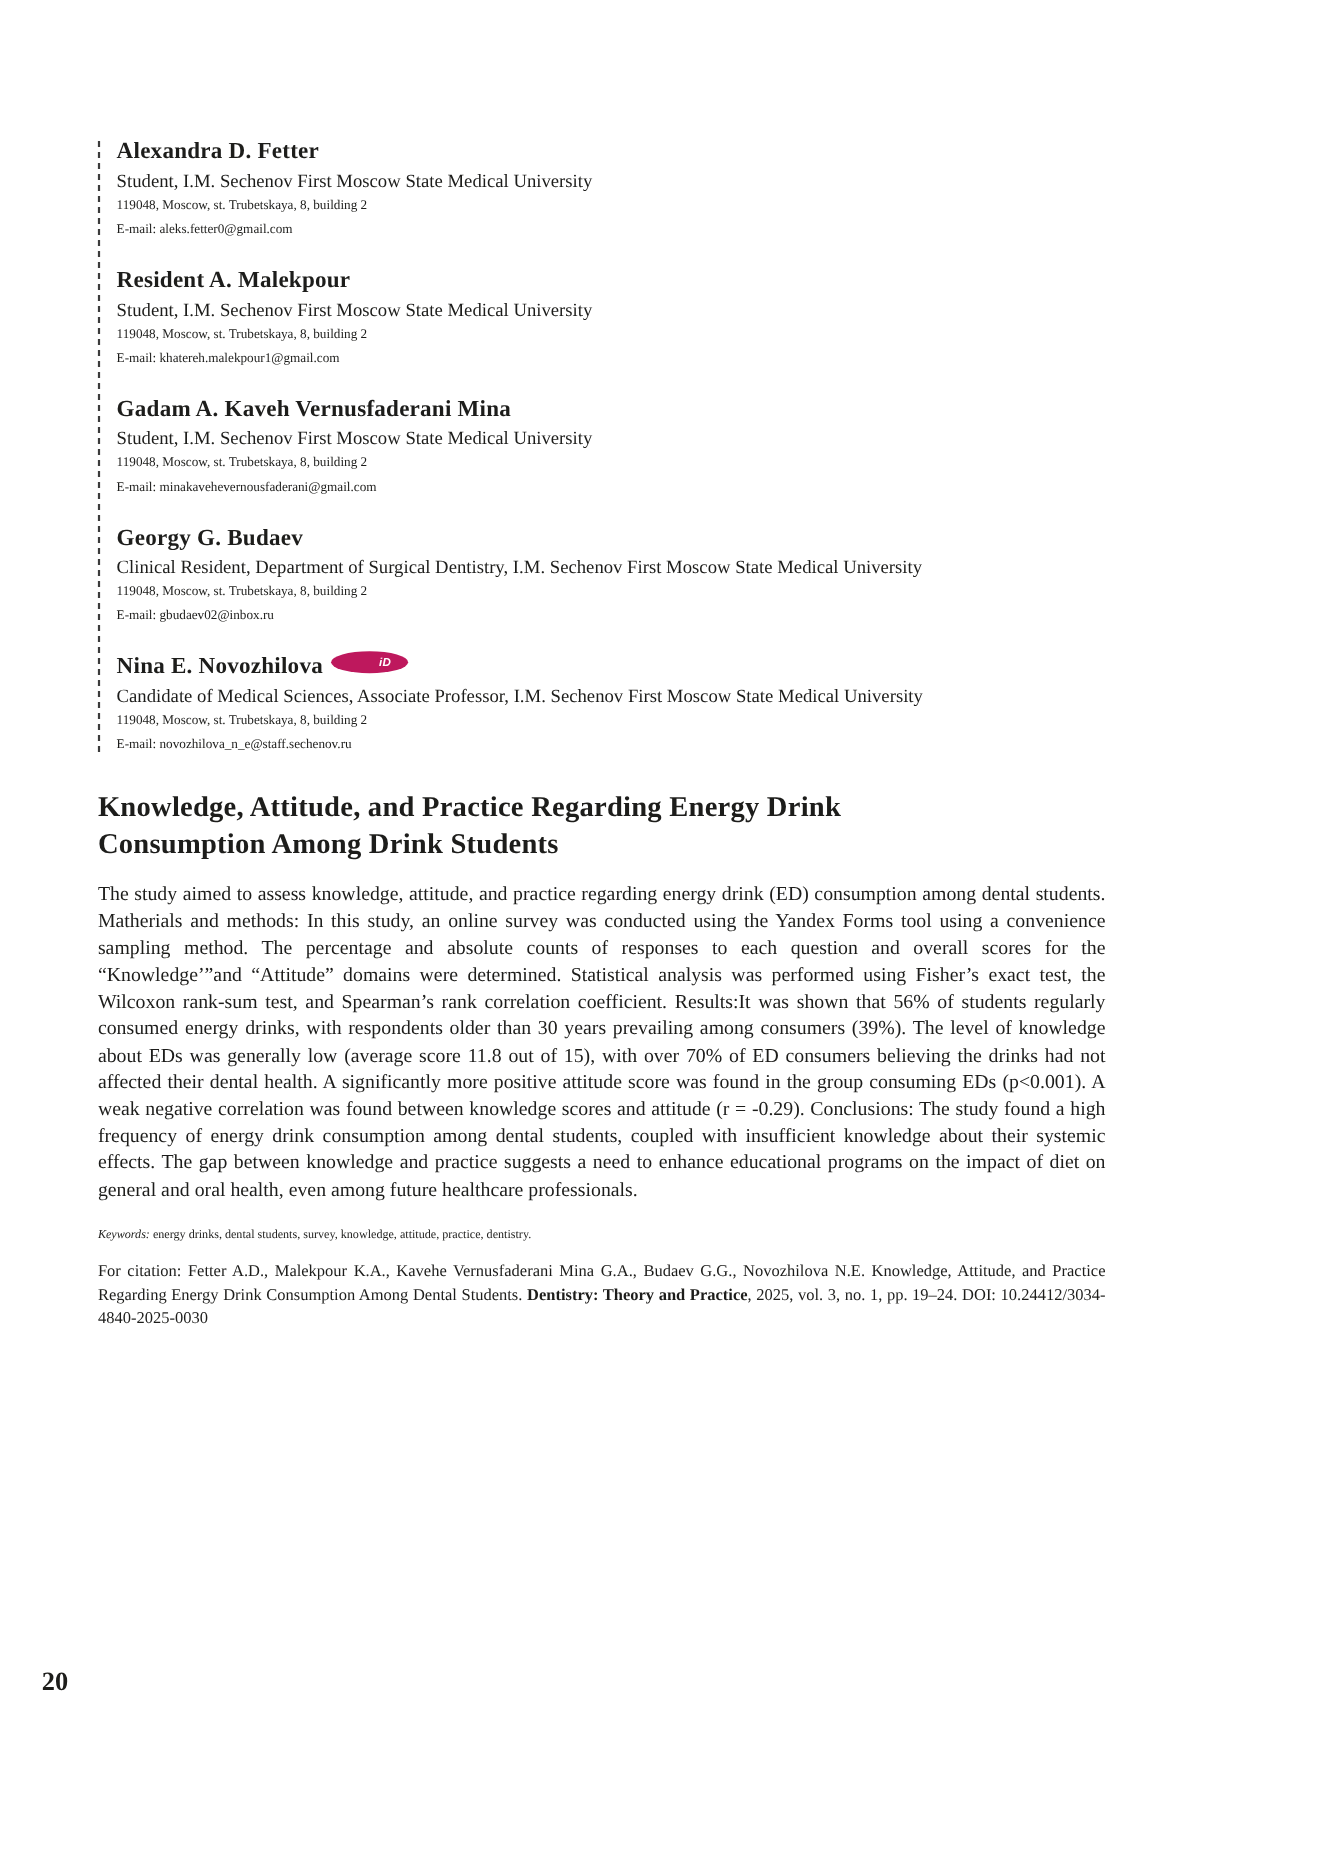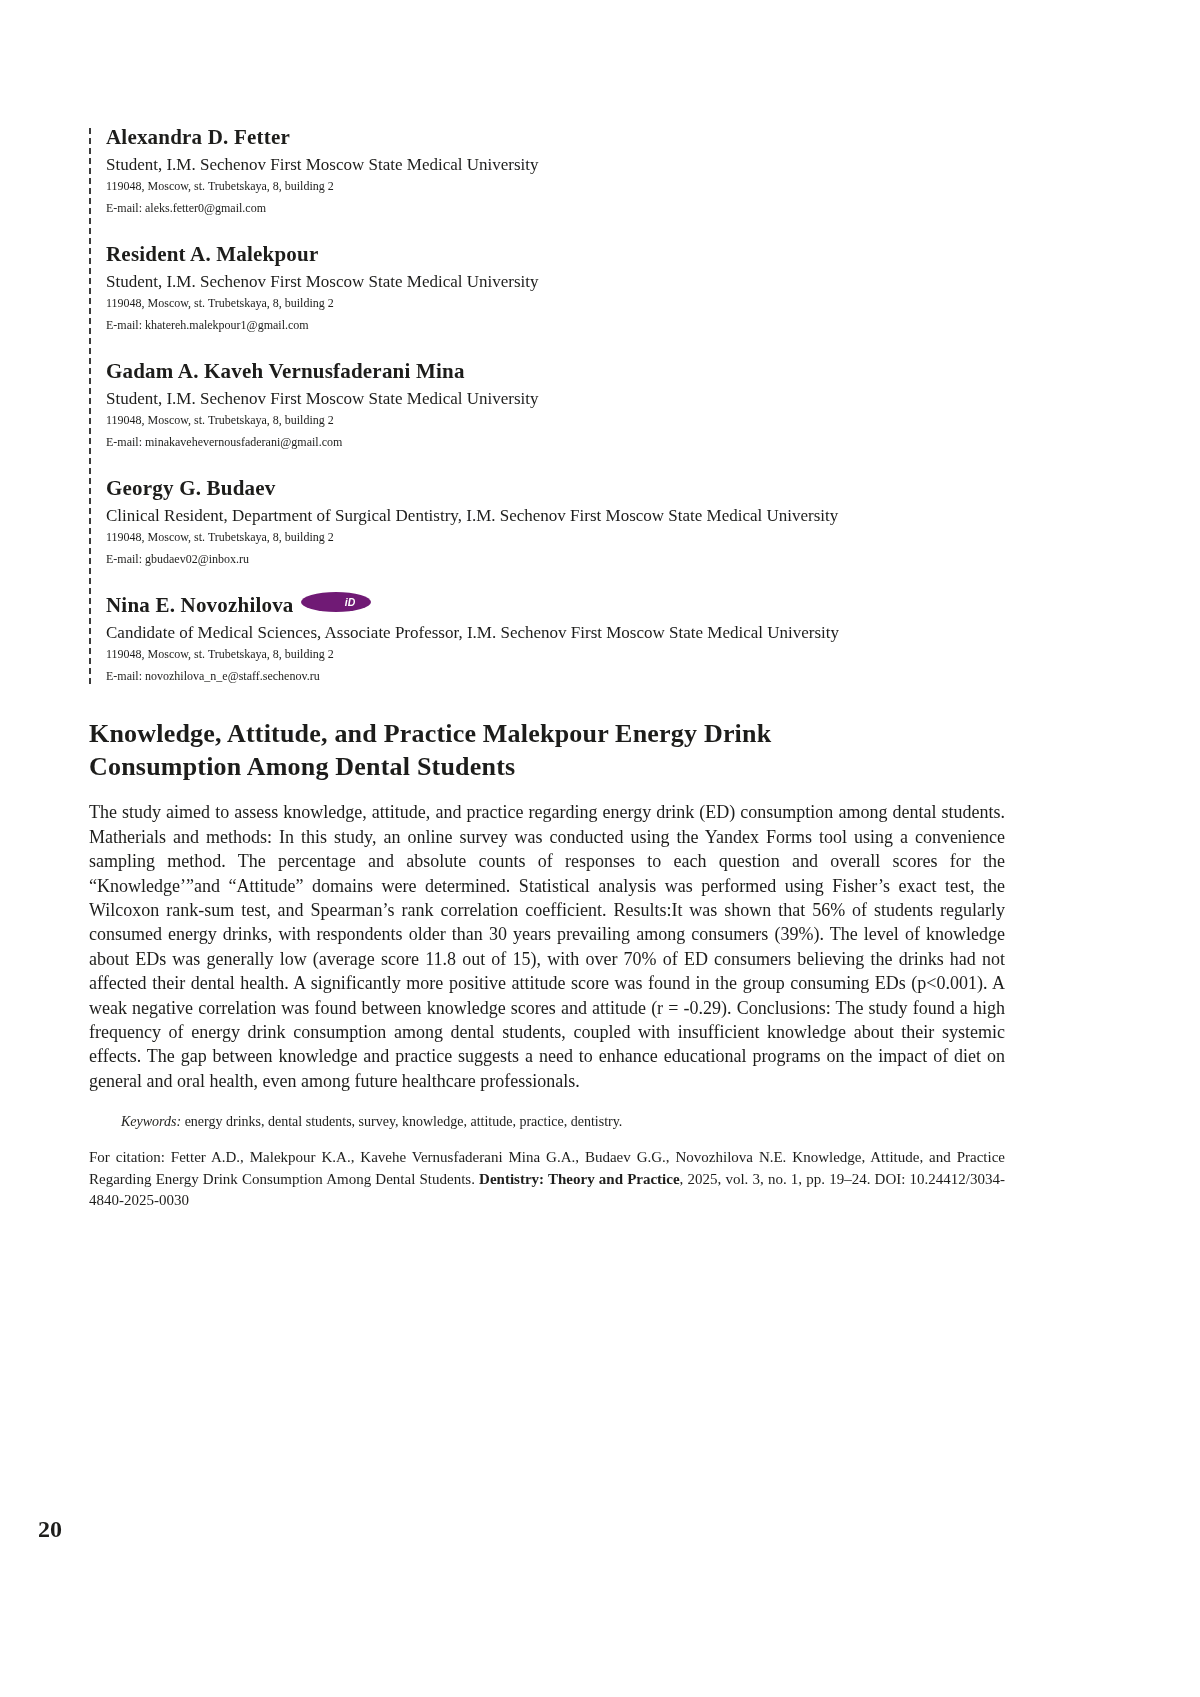--- a/index.html
+++ b/index.html
@@ -54,21 +54,21 @@
     font-size: 12px;
     line-height: 21.5px;
   }
   .orcid-icon {
     display: inline-flex;
     align-items: center;
     justify-content: center;
     width: 41px;
     height: 20px;
     border-radius: 50%;
-    background: #701a75;
+    background: #be185d;
     color: #ffffff;
     font-family: "Liberation Sans", sans-serif;
     font-size: 10.5px;
     font-weight: bold;
     font-style: italic;
     cursor: pointer;
     flex: 0 0 auto;
     padding-left: 29px;
   }
   
@@ -80,23 +80,22 @@
     letter-spacing: 0.2px;
   }
   .abstract {
     margin-top: 13px;
     font-size: 18px;
     line-height: 24.4px;
     text-align: justify;
   }
   .keywords {
     margin-top: 17px;
-    font-size: 14px;
+    font-size: 11px;
     line-height: 22px;
-    margin-left: 32px;
   }
   .keywords .kw-label { font-style: italic; }
   .citation {
     margin-top: 13px;
     font-size: 15px;
     line-height: 21.5px;
     text-align: justify;
   }
   .citation .journal-name {
     font-weight: bold;
@@ -168,22 +167,22 @@
       </div>
       <div class="author-role">Candidate of Medical Sciences, Associate Professor, I.M. Sechenov First Moscow State Medical University</div>
       <div class="author-contact">
         <div>119048, Moscow, st. Trubetskaya, 8, building 2</div>
         <div>E-mail: novozhilova_n_e@staff.sechenov.ru</div>
       </div>
     </div>
   </div>
 
   <h1 class="article-title">
-    <span>Knowledge, Attitude, and Practice Malekpour Energy Drink</span><br>
-    <span>Consumption Among Dental Students</span>
+    <span>Knowledge, Attitude, and Practice Regarding Energy Drink</span><br>
+    <span>Consumption Among Drink Students</span>
   </h1>
 
   <p class="abstract">The study aimed to assess knowledge, attitude, and practice regarding energy drink (ED) consumption among dental students. Matherials and methods: In this study, an online survey was conducted using the Yandex Forms tool using a convenience sampling method. The percentage and absolute counts of responses to each question and overall scores for the “Knowledge’”and “Attitude” domains were determined. Statistical analysis was performed using Fisher’s exact test, the Wilcoxon rank-sum test, and Spearman’s rank correlation coefficient. Results:It was shown that 56% of students regularly consumed energy drinks, with respondents older than 30 years prevailing among consumers (39%). The level of knowledge about EDs was generally low (average score 11.8 out of 15), with over 70% of ED consumers believing the drinks had not affected their dental health. A significantly more positive attitude score was found in the group consuming EDs (p&lt;0.001). A weak negative correlation was found between knowledge scores and attitude (r = -0.29). Conclusions: The study found a high frequency of energy drink consumption among dental students, coupled with insufficient knowledge about their systemic effects. The gap between knowledge and practice suggests a need to enhance educational programs on the impact of diet on general and oral health, even among future healthcare professionals.</p>
 
   <p class="keywords">
     <span class="kw-label">Keywords:</span><span> energy drinks, dental students, survey, knowledge, attitude, practice, dentistry.</span>
   </p>
 
   <p class="citation">
     <span>For citation: Fetter A.D., Malekpour K.A., Kavehe Vernusfaderani Mina G.A., Budaev G.G., Novozhilova N.E. Knowledge, Attitude, and Practice Regarding Energy Drink Consumption Among Dental Students. </span><span class="journal-name">Dentistry: Theory and Practice</span><span>, 2025, vol. 3, no. 1, pp. 19–24. DOI: 10.24412/3034-4840-2025-0030</span>

